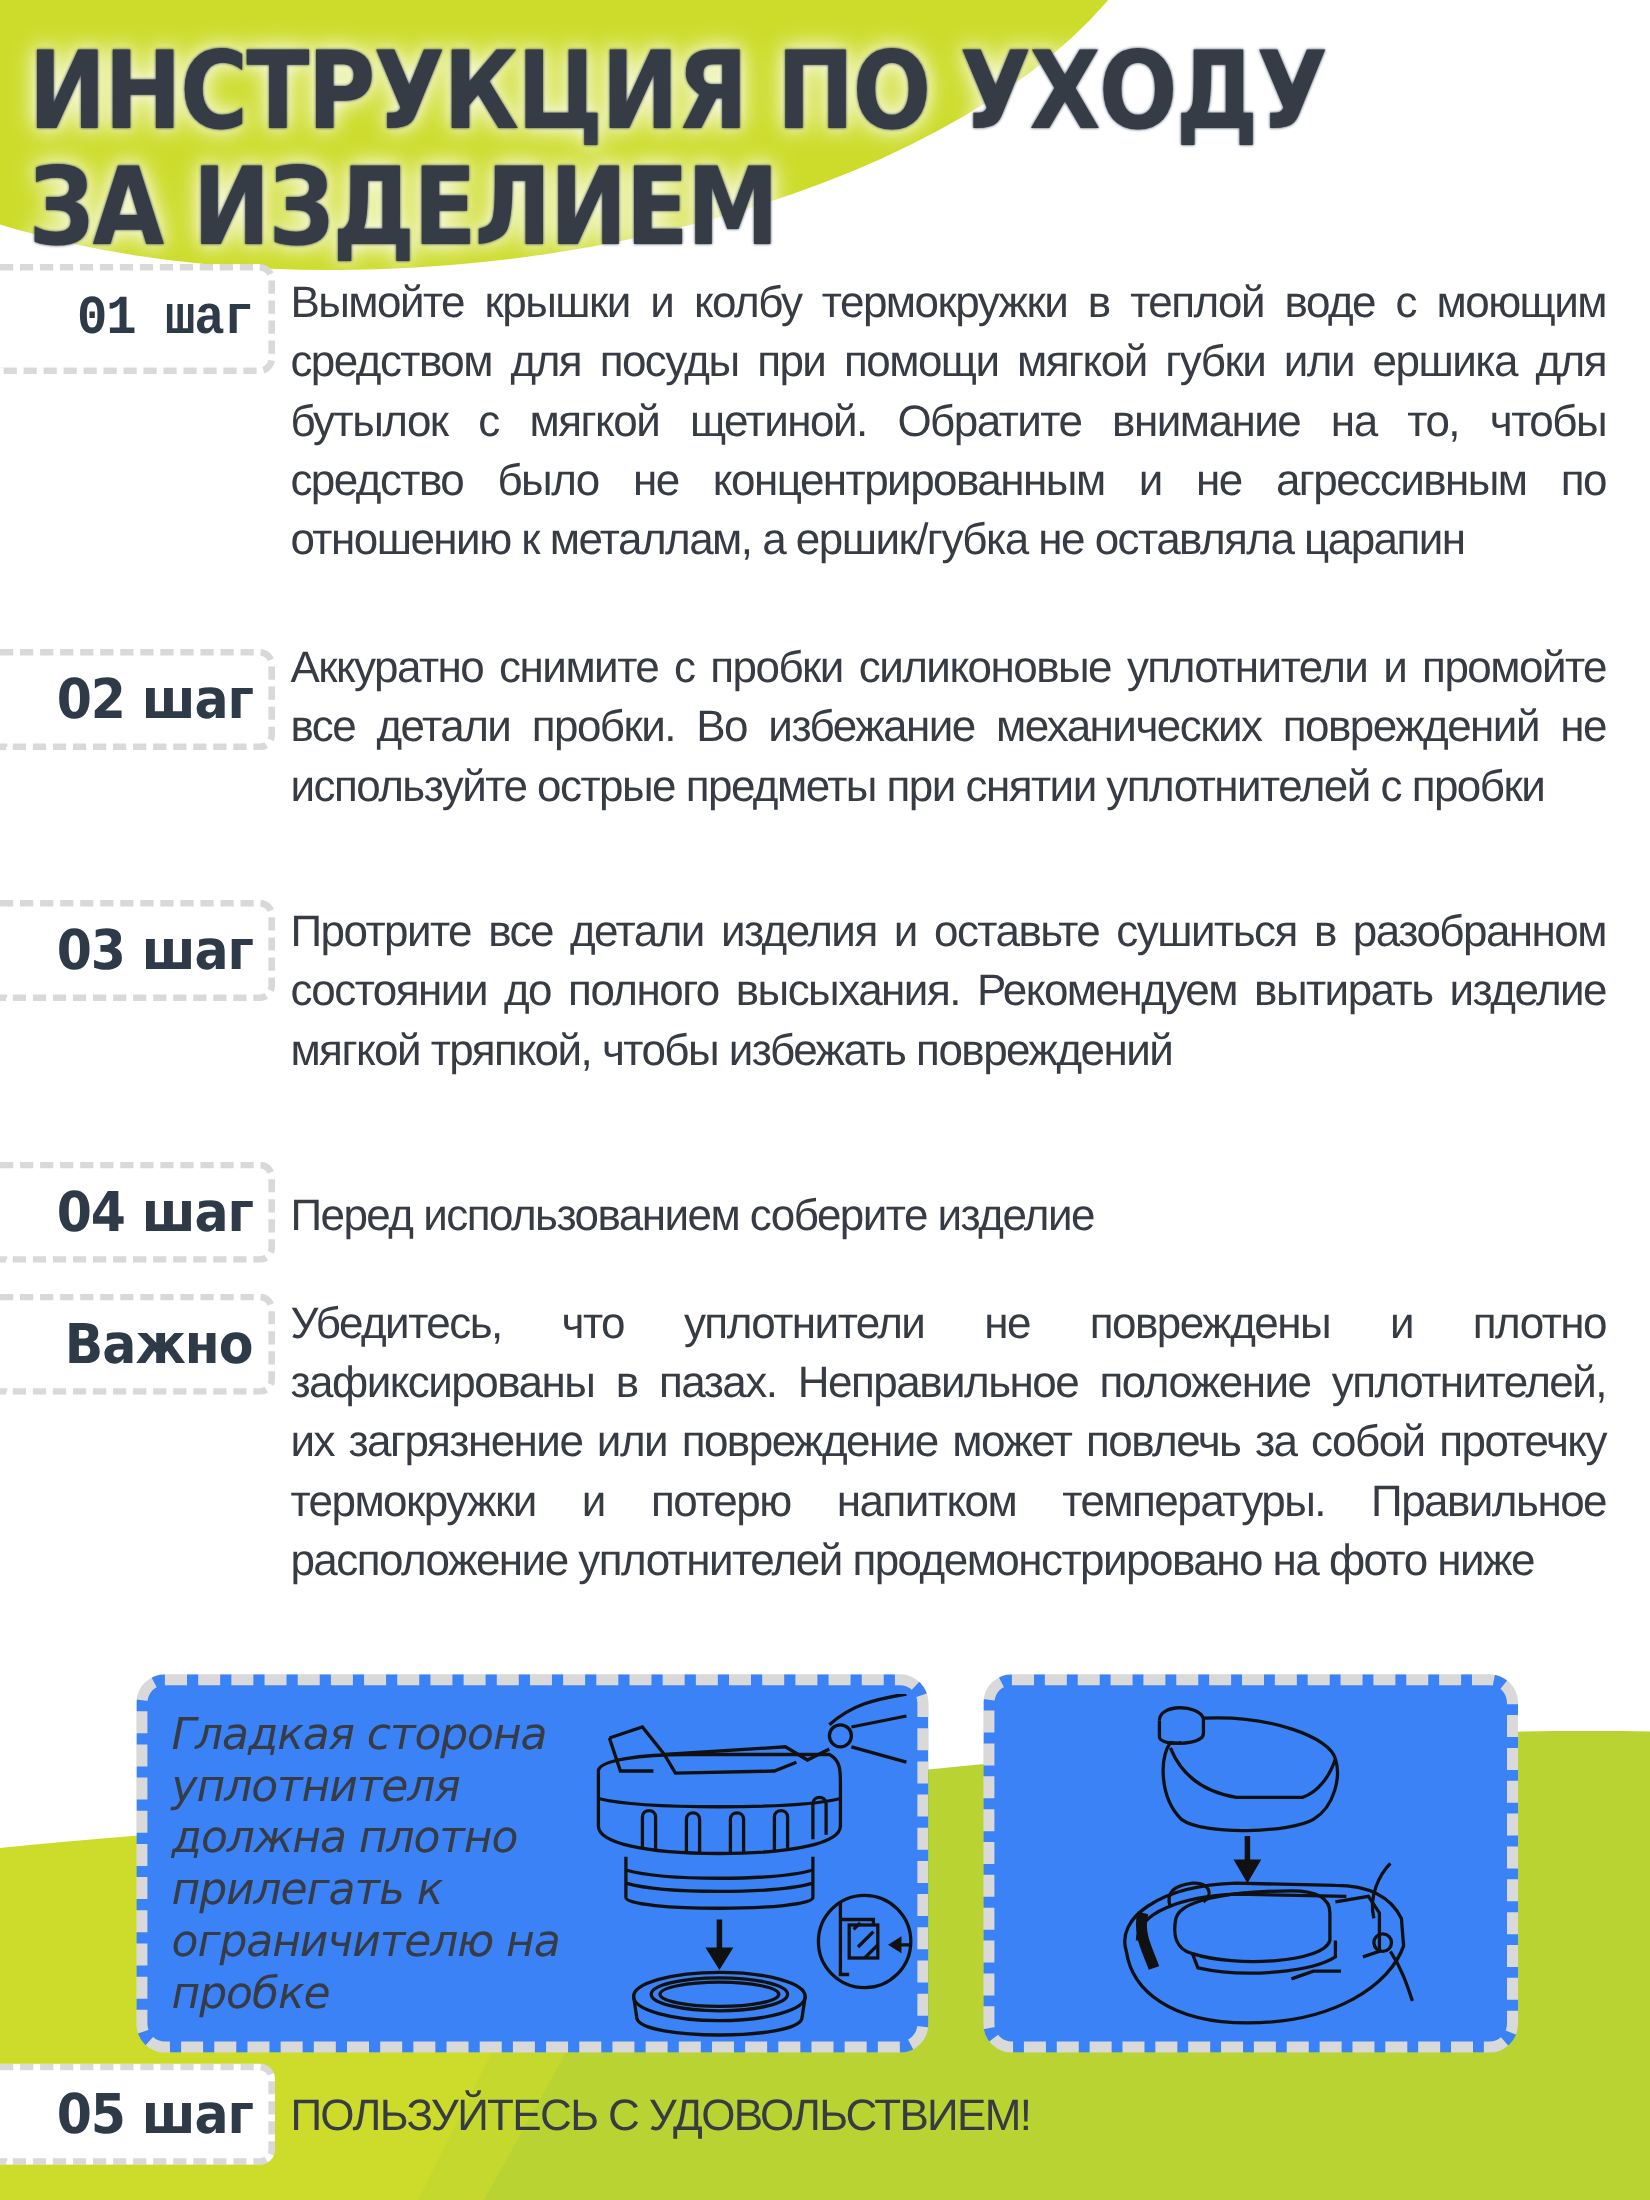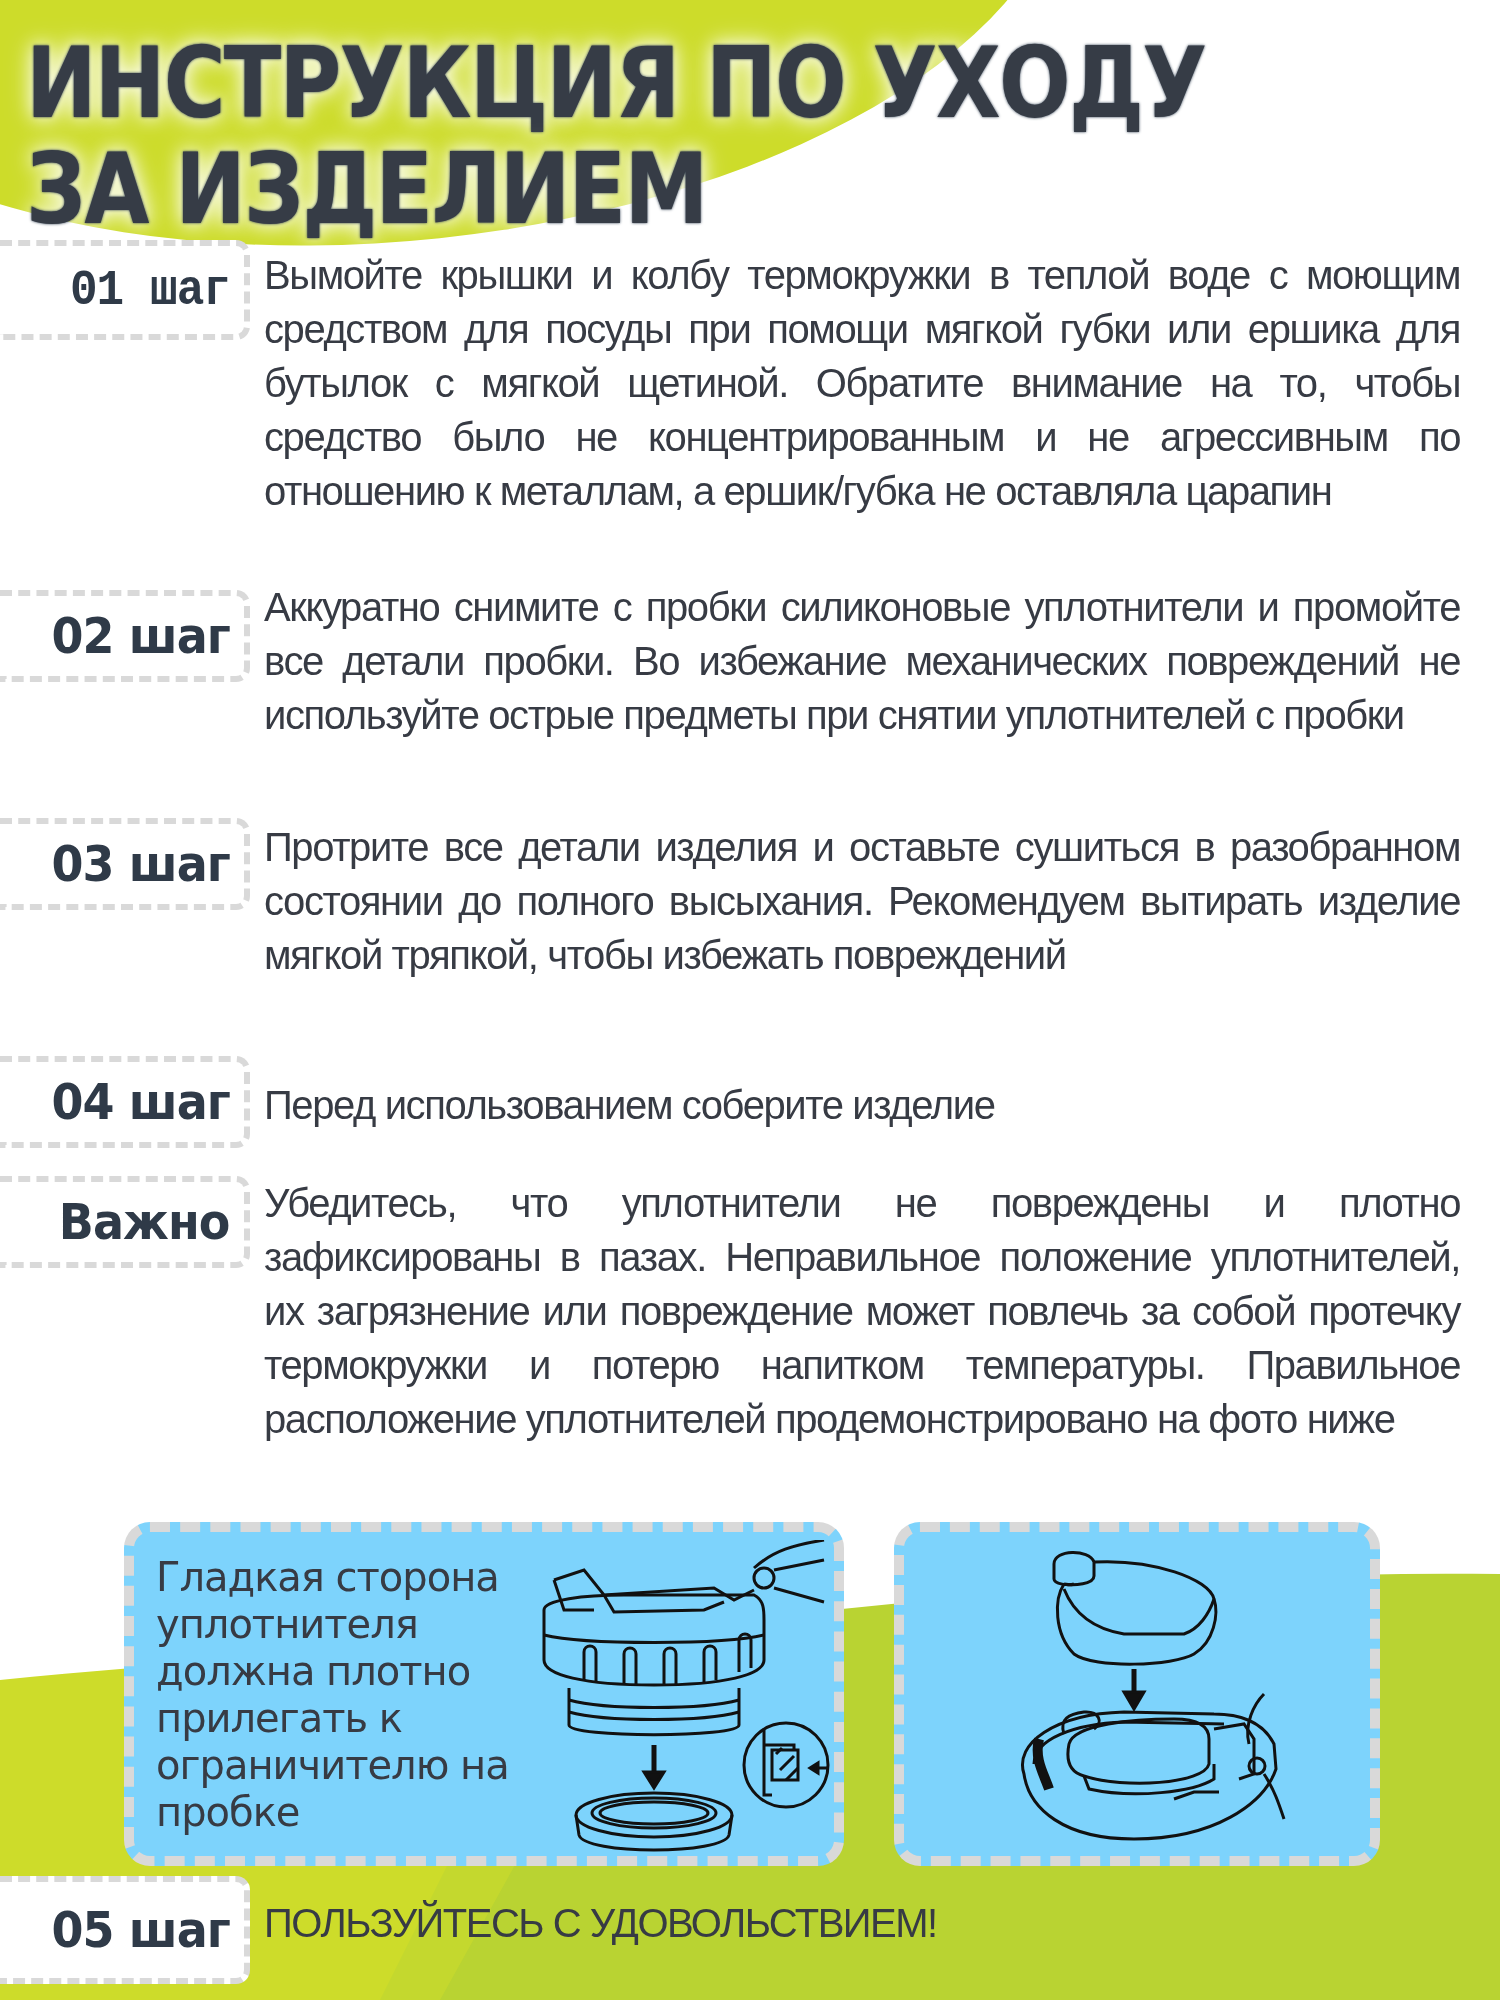--- a/index.html
+++ b/index.html
@@ -46,22 +46,22 @@
     .step-text {
       position: absolute; left: 264px; width: 1196px;
       font-family: Liberation Sans, sans-serif;
       font-size: 40px; line-height: 54px; color: #373b44;
       text-align: justify; text-align-last: left;
       letter-spacing: -1.4px;
     }
 
     
     .panel {
-      position: absolute; background: #7dd3fc;
-      border: 10px dashed #d9d9d9; border-radius: 26px;
+      position: absolute; background: #3b82f6;
+      border: 10px dashed #d9d9d9; border-radius: 26px; font-style: italic;
     }
     .panel-caption {
       position: absolute; left: 22px; top: 22px; width: 380px;
       font-family: "DejaVu Sans", sans-serif; font-size: 40px; line-height: 47px;
       color: #373b44; letter-spacing: -1px;
     }
     .panel svg { position: absolute; }
   </style>
 </head>
 <body>
@@ -176,17 +176,17 @@
     <path d="M70,232 L75,245 C120,255 180,248 200,235 L200,220"></path>
     <path d="M200,185 L230,180 L240,195 L240,230 L225,235"></path>
     <circle cx="243" cy="222" r="8"></circle>
     <path d="M250,150 C240,160 230,180 235,200"></path>
     <path d="M250,230 C260,245 265,260 270,275"></path>
     <path d="M160,255 L180,248 L205,248"></path>
   </svg>
 </div>
 
 <div class="step" style="top:1876px;">
-  <div class="step-label" style="top:0; height:108px;padding-left:40px;">
+  <div class="step-label" style="top:0; height:92px;padding-left:40px;">
     <span>05 шаг</span>
   </div>
   <div class="step-text" style="top:20px; letter-spacing:-1.5px;">ПОЛЬЗУЙТЕСЬ С УДОВОЛЬСТВИЕМ!</div>
 </div>
 
 </body></html>

